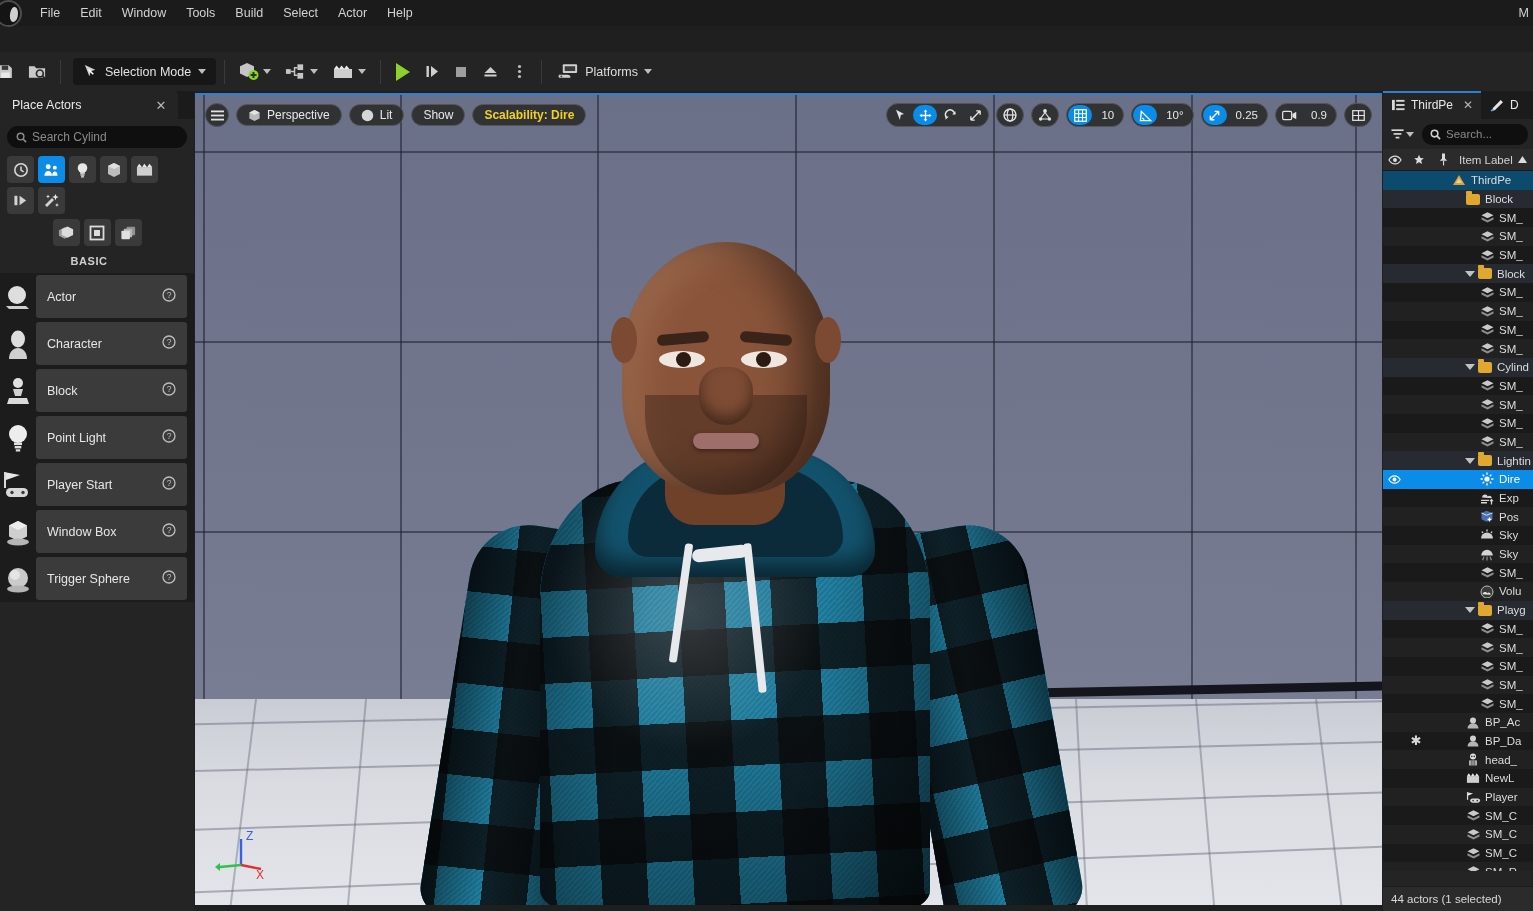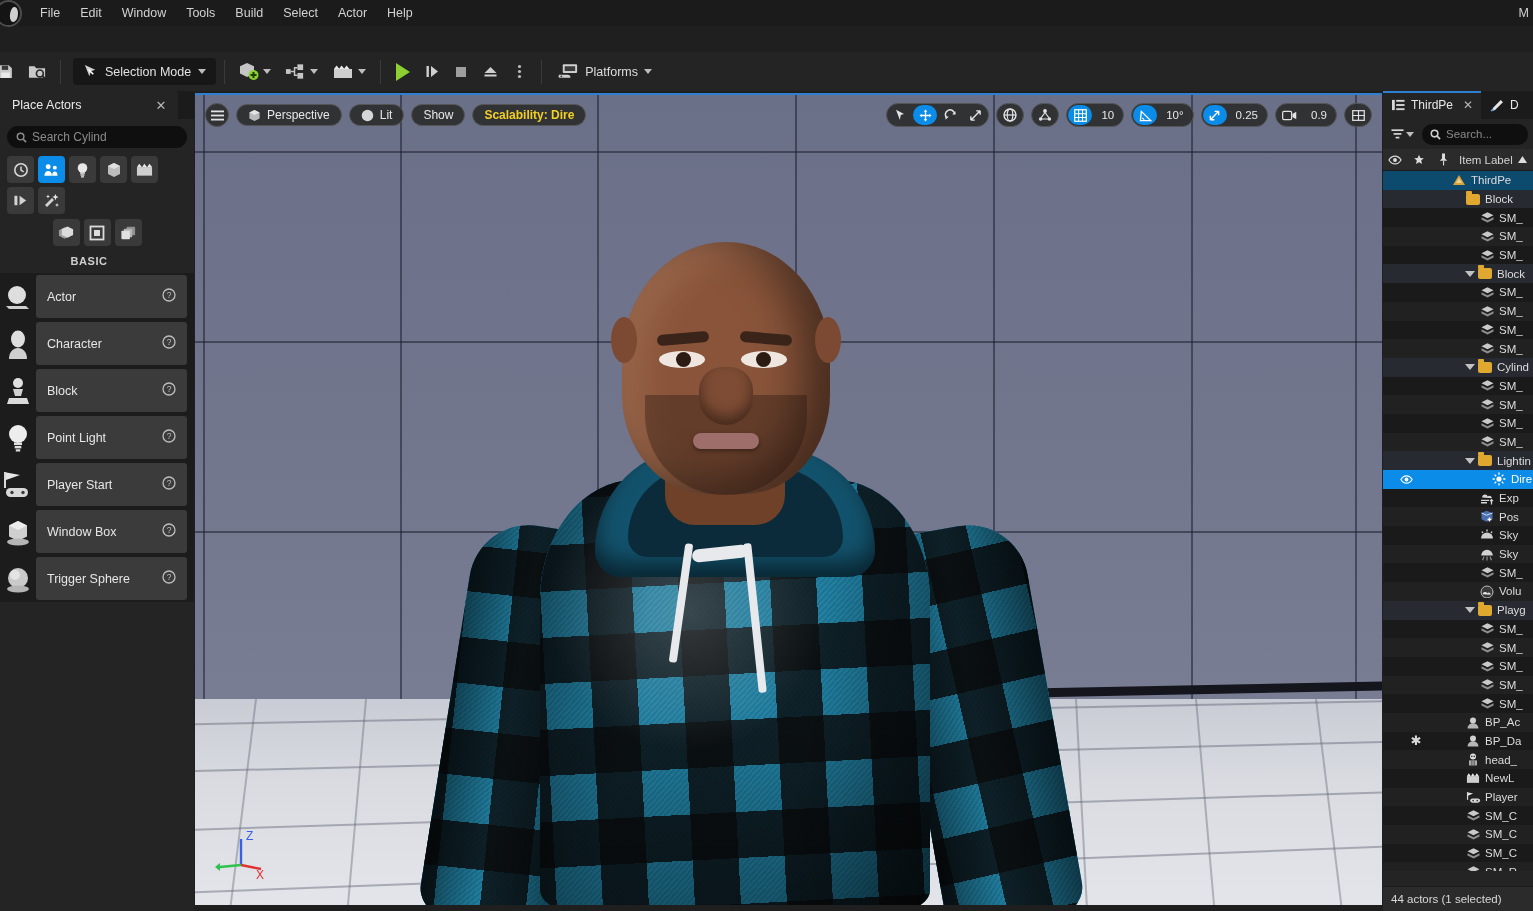--- a/index.html
+++ b/index.html
@@ -330,21 +330,21 @@
   .colhdr .lbl { margin-left: 4px; display: flex; align-items: center; gap: 5px; }
   .tree { height: 700px; overflow: hidden; }
   .trow {
     height: 18.7px; display: flex; align-items: center; font-size: 11.5px;
     color: #dcdcdc; white-space: nowrap; position: relative;
   }
   .trow.alt { background: #212121; }
   .trow.base { background: #1a1a1a; }
   .trow.hdr { background: #0c4a6e; }
   .trow.folder { background: #272a30; }
-  .trow.sel { background: #0c8ce9; color: #fff; padding-left: 12px; }
+  .trow.sel { background: #0c8ce9; color: #fff; }
   .tr-eye { width: 22px; display: flex; align-items: center; justify-content: center; flex: 0 0 22px; }
   .tr-star { width: 22px; display:flex; align-items:center; justify-content:center; flex:0 0 22px; font-size: 13px; color: #d8d8d8;}
   .tr-indent { flex: 0 0 auto; }
   .tr-arrow { width: 0; height: 0; border-left: 5px solid transparent; border-right: 5px solid transparent; border-top: 6px solid #c2c2c2; margin-right: 2px; }
   .tr-ico { width: 16px; height: 16px; margin-right: 4px; flex: 0 0 16px; display: flex; align-items: center; justify-content: center; }
   .statusbar {
     position: absolute; left: 0; bottom: 0; width: 150px; height: 25px;
     background: #2b2b2b; display: flex; align-items: center; padding-left: 8px;
     font-size: 11.5px; color: #d8d8d8; border-top: 1px solid #1a1a1a;
   }

